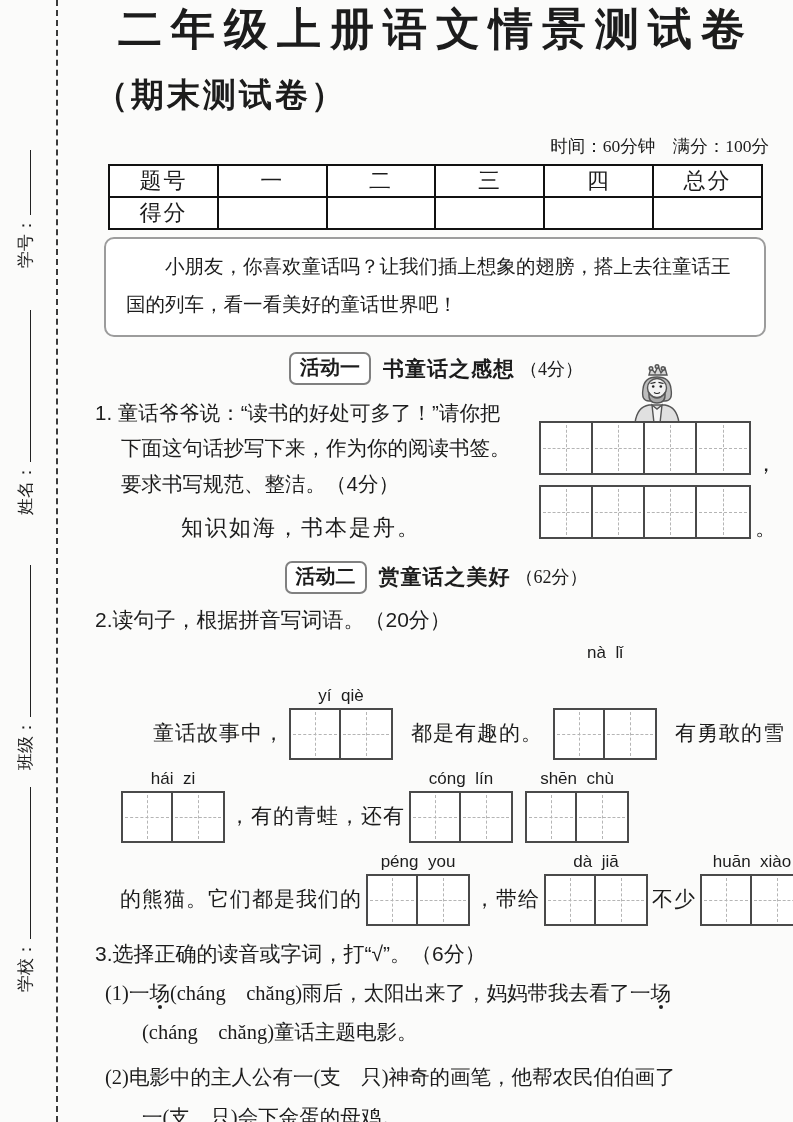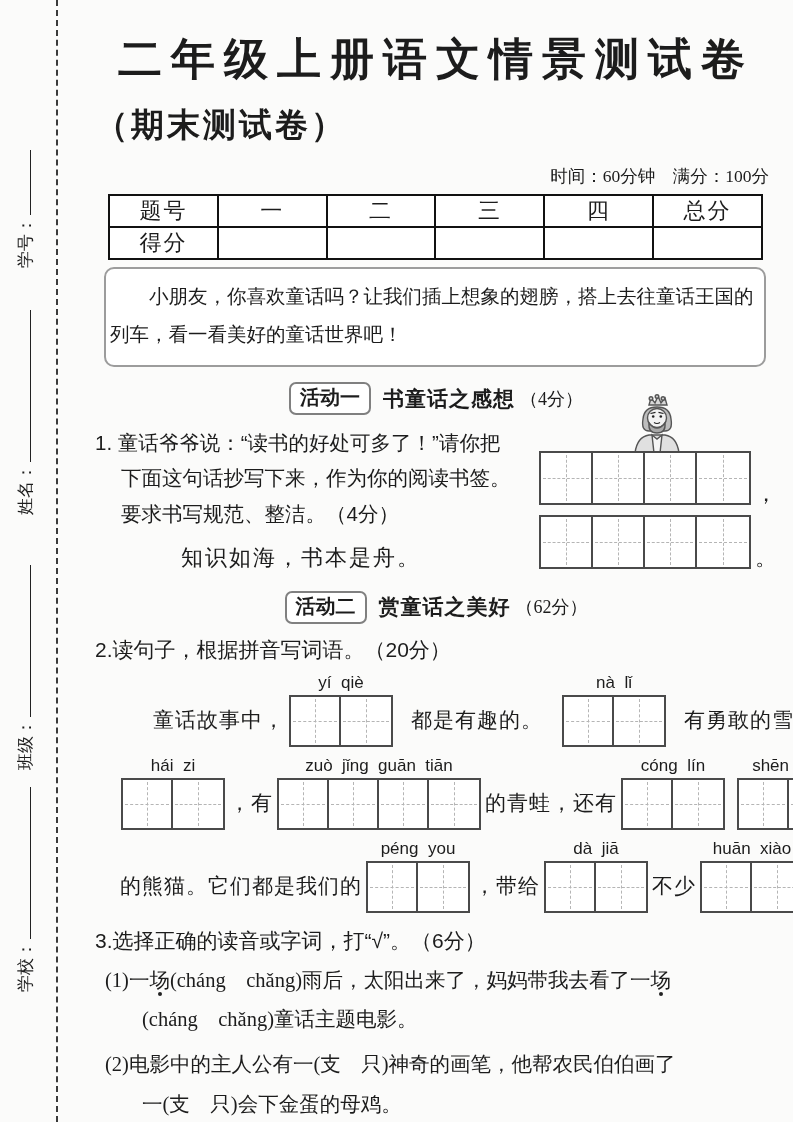--- a/index.html
+++ b/index.html
@@ -16,33 +16,33 @@
                font-family:"Liberation Serif", serif; white-space:nowrap; }
   .side-item .blank { flex:1; border-bottom:1.5px solid #222; height:14px; margin-left:2px; }
   .side-num   { top:268px; width:118px; }
   .side-name  { top:515px; width:205px; }
   .side-class { top:770px; width:205px; }
   .side-school{ top:992px; width:205px; }
 
   
   .content { position:absolute; left:95px; top:0; width:682px; }
 
-  .title { text-align:center; margin-top:30px; font-size:44px; font-weight:700;
+  .title { text-align:center; font-size:44px; font-weight:700;
            letter-spacing:9px; font-family:"Liberation Serif", serif; }
   .subtitle { margin-top:14px; font-size:33px; font-weight:700;
               letter-spacing:3px; }
   .meta { text-align:right; margin-top:16px; font-size:17.5px; padding-right:8px; }
 
   table.score-table { border-collapse:collapse; margin:6px 0 0 13px; width:655px;
                       table-layout:fixed; background:#fff; }
   table.score-table td { border:2.2px solid #111; height:26px; text-align:center;
                          font-size:22px; letter-spacing:2px; }
 
   .intro-box { margin:7px 0 0 9px; width:662px; border:2px solid #9c9c9c; border-radius:10px;
-               padding:9px 4px 11px; font-size:19.5px; line-height:1.95; text-indent:2em;
+               padding:9px 20px 11px; font-size:19.5px; line-height:1.95; text-indent:2em;
                background:#fff; }
 
   .kai { font-family:"Liberation Serif", serif; }
   .hei { font-family:"Liberation Sans", sans-serif; }
   .py  { font-family:"Liberation Sans", sans-serif; white-space:pre;text-align:right; }
 
   .act-heading { display:flex; justify-content:center; align-items:center; }
   .act1 { margin-top:15px; } .act2 { margin-top:14px; }
   .act-badge { border:2px solid #808080; border-radius:7px; padding:0 9px 2px; font-size:20px;
                font-weight:700; background:#fff; }
@@ -201,48 +201,39 @@
     <div class="py-row" style="margin-left:58px;">
       <span class="txt kai">童话故事中，</span>
       <div class="pybox">
         <span class="py">yí  qiè</span>
         <div class="wgrid">
             <div class="cell py-cell"></div>
             <div class="cell py-cell"></div>
           </div>
       </div>
       <span class="txt kai" style="margin-left:14px;">都是有趣的。</span>
-      <div class="pybox" style="margin-left:19px;">
+      <div class="pybox" style="margin-left:10px;gap:43px;">
         <span class="py">nà  lǐ</span>
         <div class="wgrid">
             <div class="cell py-cell"></div>
             <div class="cell py-cell"></div>
           </div>
       </div>
       <span class="txt kai" style="margin-left:14px;">有勇敢的雪</span>
     </div>
 
     <div class="py-row" style="margin-left:22px;">
       <div class="pybox">
         <span class="py">hái  zi</span>
         <div class="wgrid">
             <div class="cell py-cell"></div>
             <div class="cell py-cell"></div>
           </div>
       </div>
       <span class="txt kai">，有</span>
-      <div class="pybox">
-        <span class="py">zuò  jǐng  guān  tiān</span>
-        <div class="wgrid">
-            <div class="cell py-cell"></div>
-            <div class="cell py-cell"></div>
-            <div class="cell py-cell"></div>
-            <div class="cell py-cell"></div>
-          </div>
-      </div>
       <span class="txt kai">的青蛙，还有</span>
       <div class="pybox">
         <span class="py">cóng  lín</span>
         <div class="wgrid">
             <div class="cell py-cell"></div>
             <div class="cell py-cell"></div>
           </div>
       </div>
       <div class="pybox" style="margin-left:8px;">
         <span class="py">shēn  chù</span>

